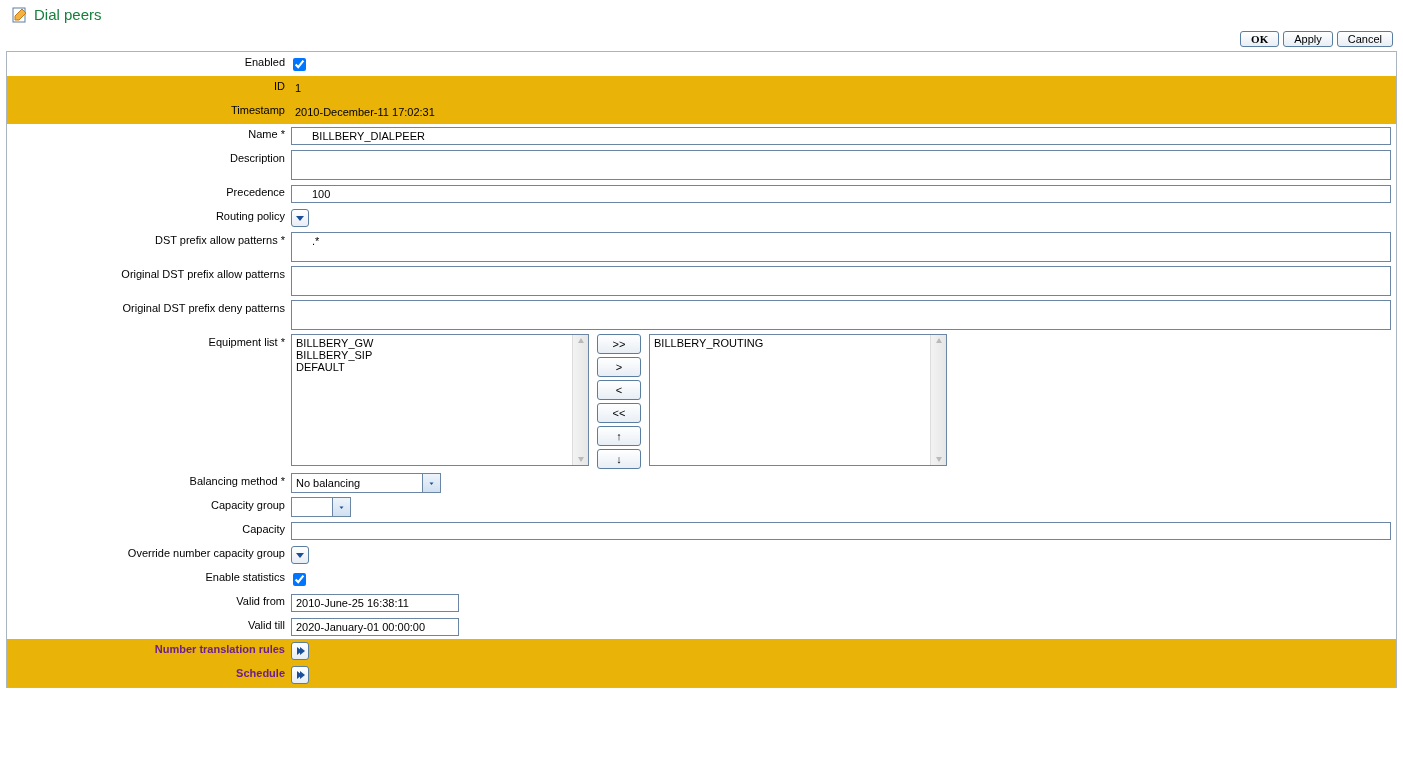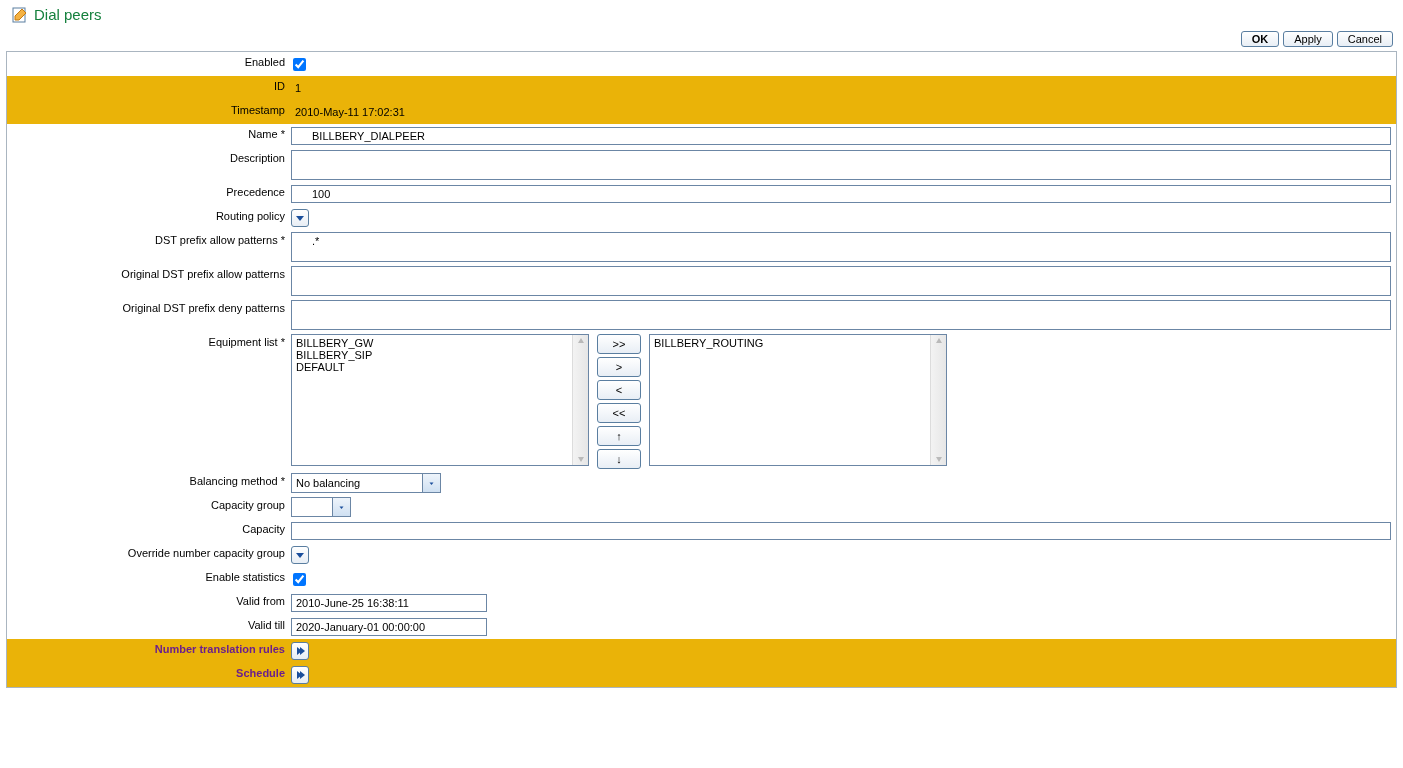--- a/index.html
+++ b/index.html
@@ -34,21 +34,21 @@
   }
   .btn {
     font-family: inherit;
     font-size: 11px;
     padding: 1px 10px;
     border: 1px solid #5a7ea0;
     border-radius: 3px;
     background: linear-gradient(#ffffff, #e8eef5);
     cursor: pointer;
   }
-  .btn.primary { font-weight: bold; }
+  .btn.primary { font-weight: bold; font-family: Liberation Serif, serif; }
   .form {
     border: 1px solid #aab5c0;
   }
   .row {
     display: flex;
     align-items: flex-start;
     padding: 2px 4px;
   }
   .row.shaded { background: #eab308; }
   .label {
@@ -75,21 +75,21 @@
     width: 100%;
     max-width: 1100px;
     border: 1px solid #6b86a5;
     padding: 2px 20px;
     font-family: inherit;
     font-size: 11px;
     resize: none;
   }
   textarea.wide { height: 30px; }
   input[type="text"].med {
-    width: 196px;
+    width: 168px;
     border: 1px solid #6b86a5;
     padding: 2px 4px;
     font-family: inherit;
     font-size: 11px;
   }
   input[type="checkbox"] {
     margin: 2px;
   }
   .dropdown-btn {
     width: 18px;
@@ -222,21 +222,21 @@
   <div class="row shaded">
     <div class="label">ID</div>
     <div class="ctrl">
         <span class="static">1</span>
       </div>
   </div>
 
   <div class="row shaded">
     <div class="label">Timestamp</div>
     <div class="ctrl">
-        <span class="static">2010-May-11 17:02:31</span>
+        <span class="static">2010-December-11 17:02:31</span>
       </div>
   </div>
 
   <div class="row">
     <div class="label">Name  *</div>
     <div class="ctrl">
         <input type="text" class="wide" value="BILLBERY_DIALPEER" style="">
       </div>
   </div>
 

